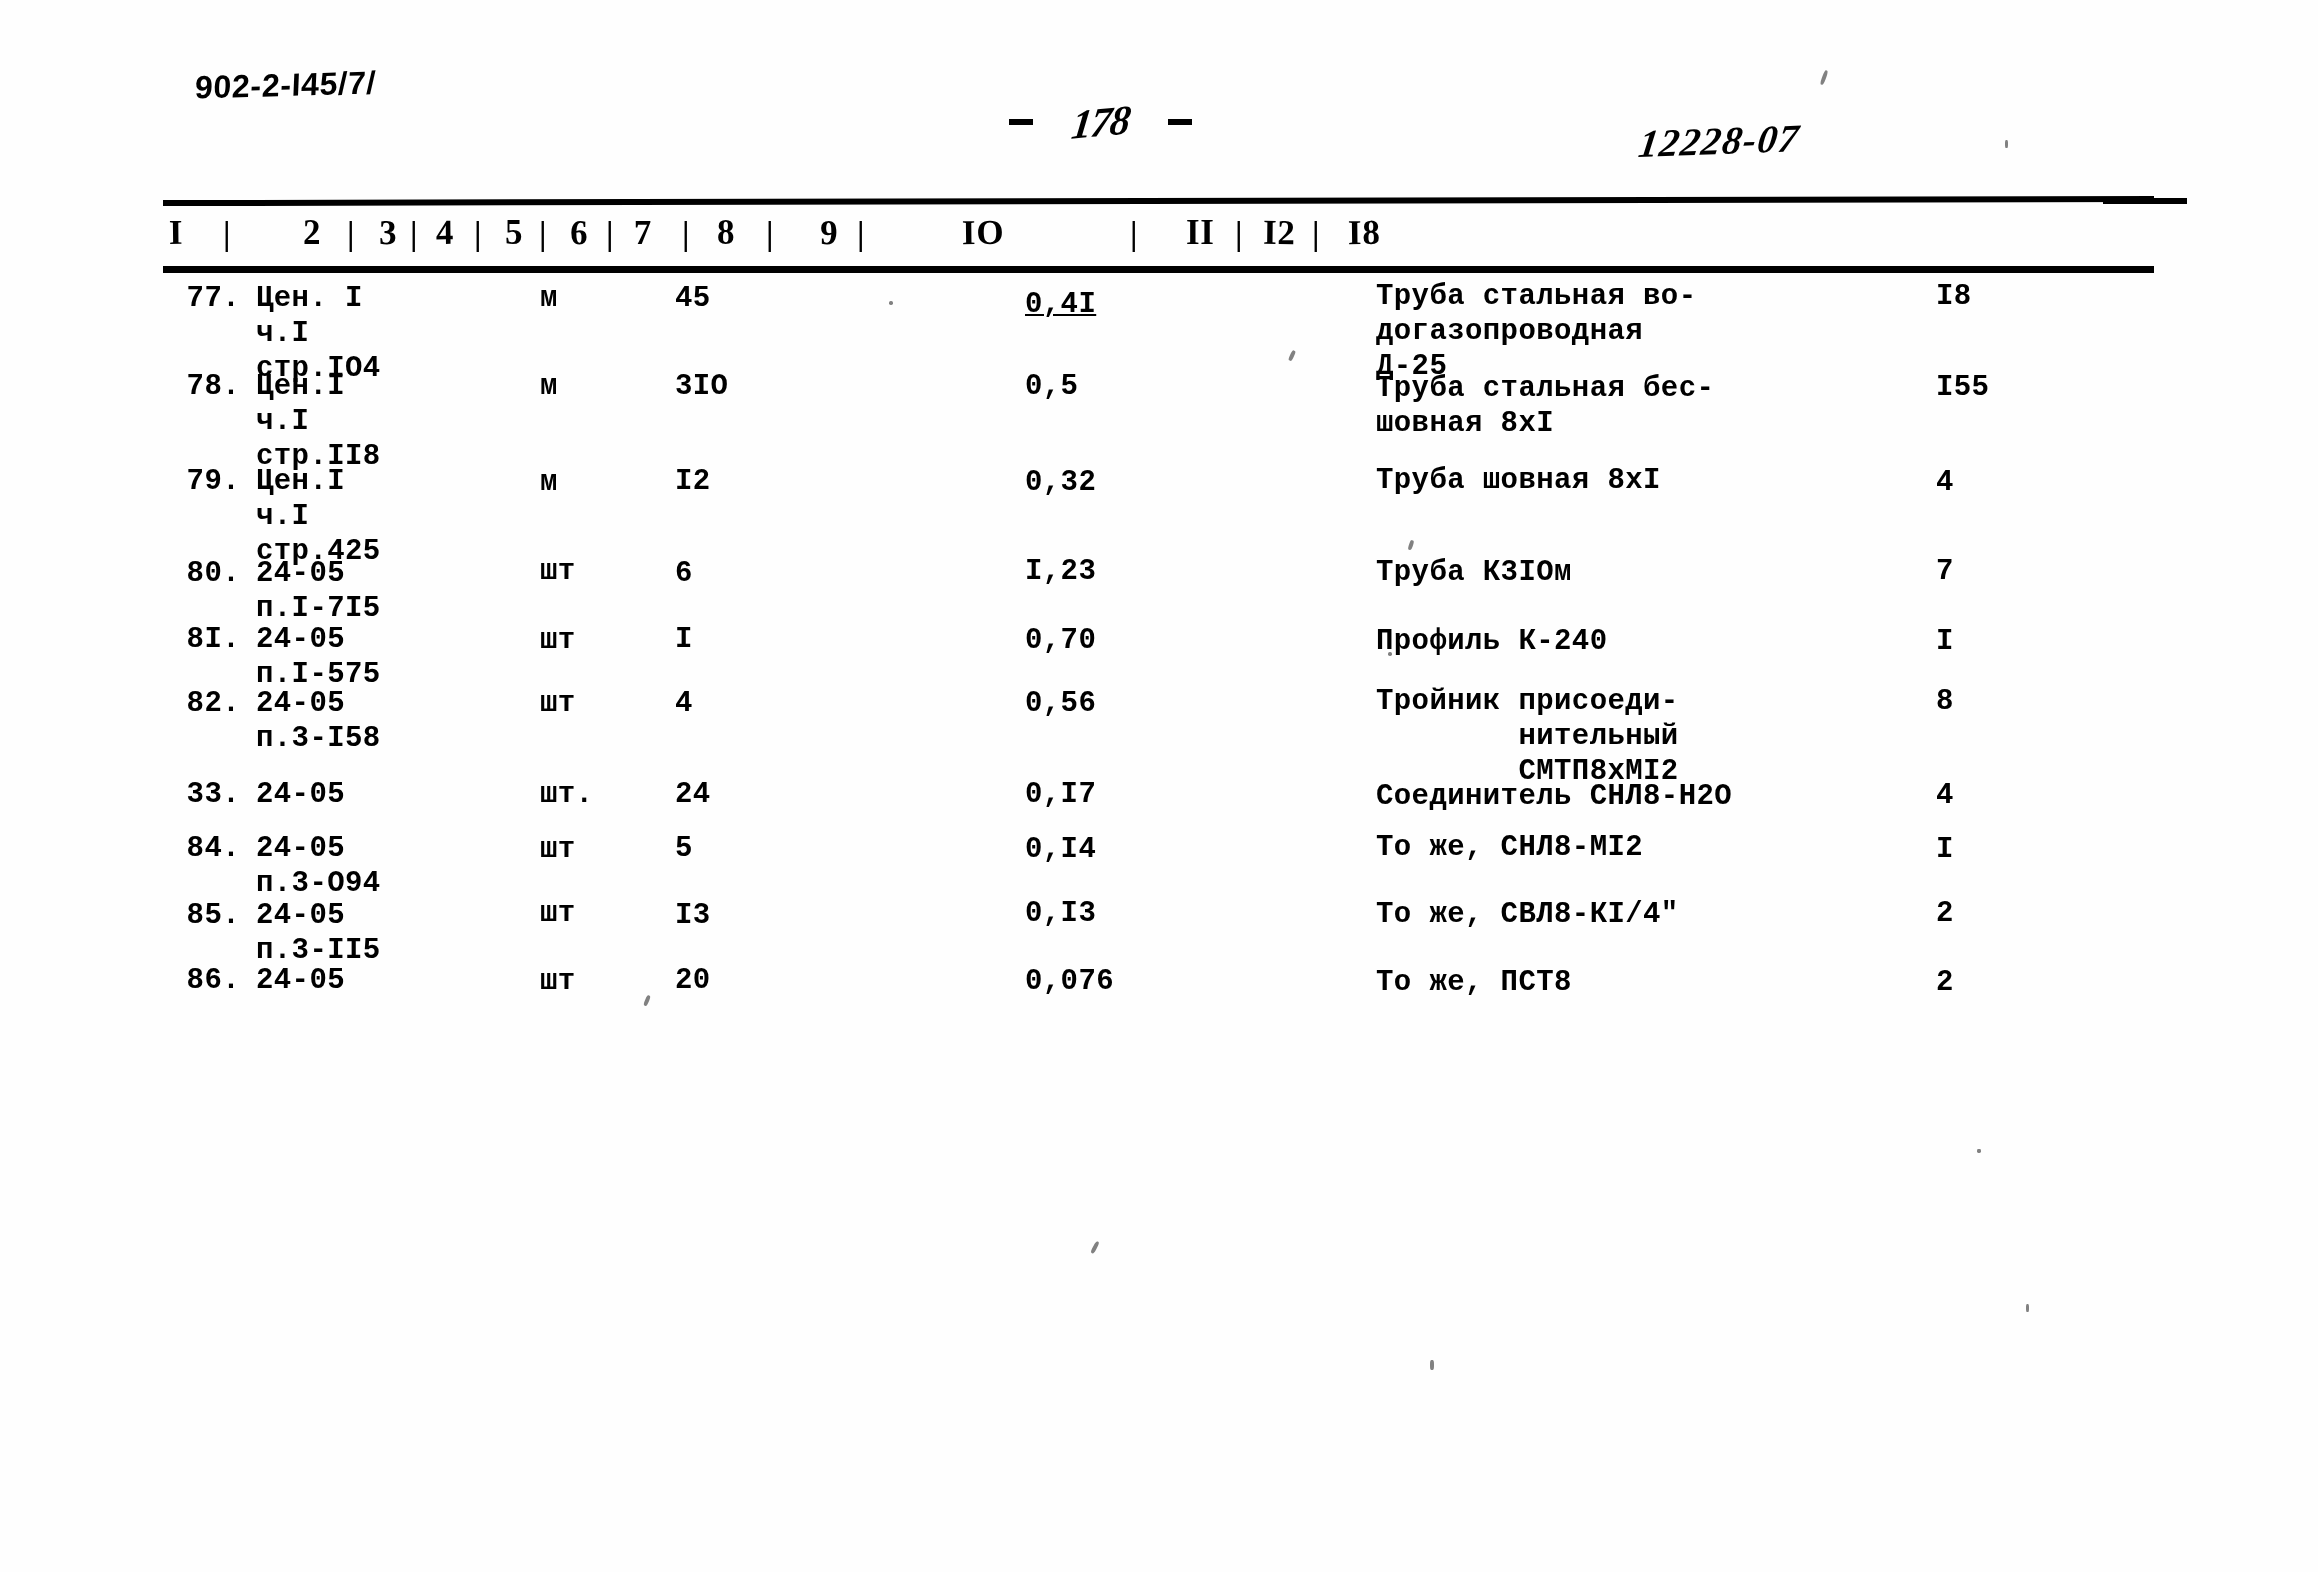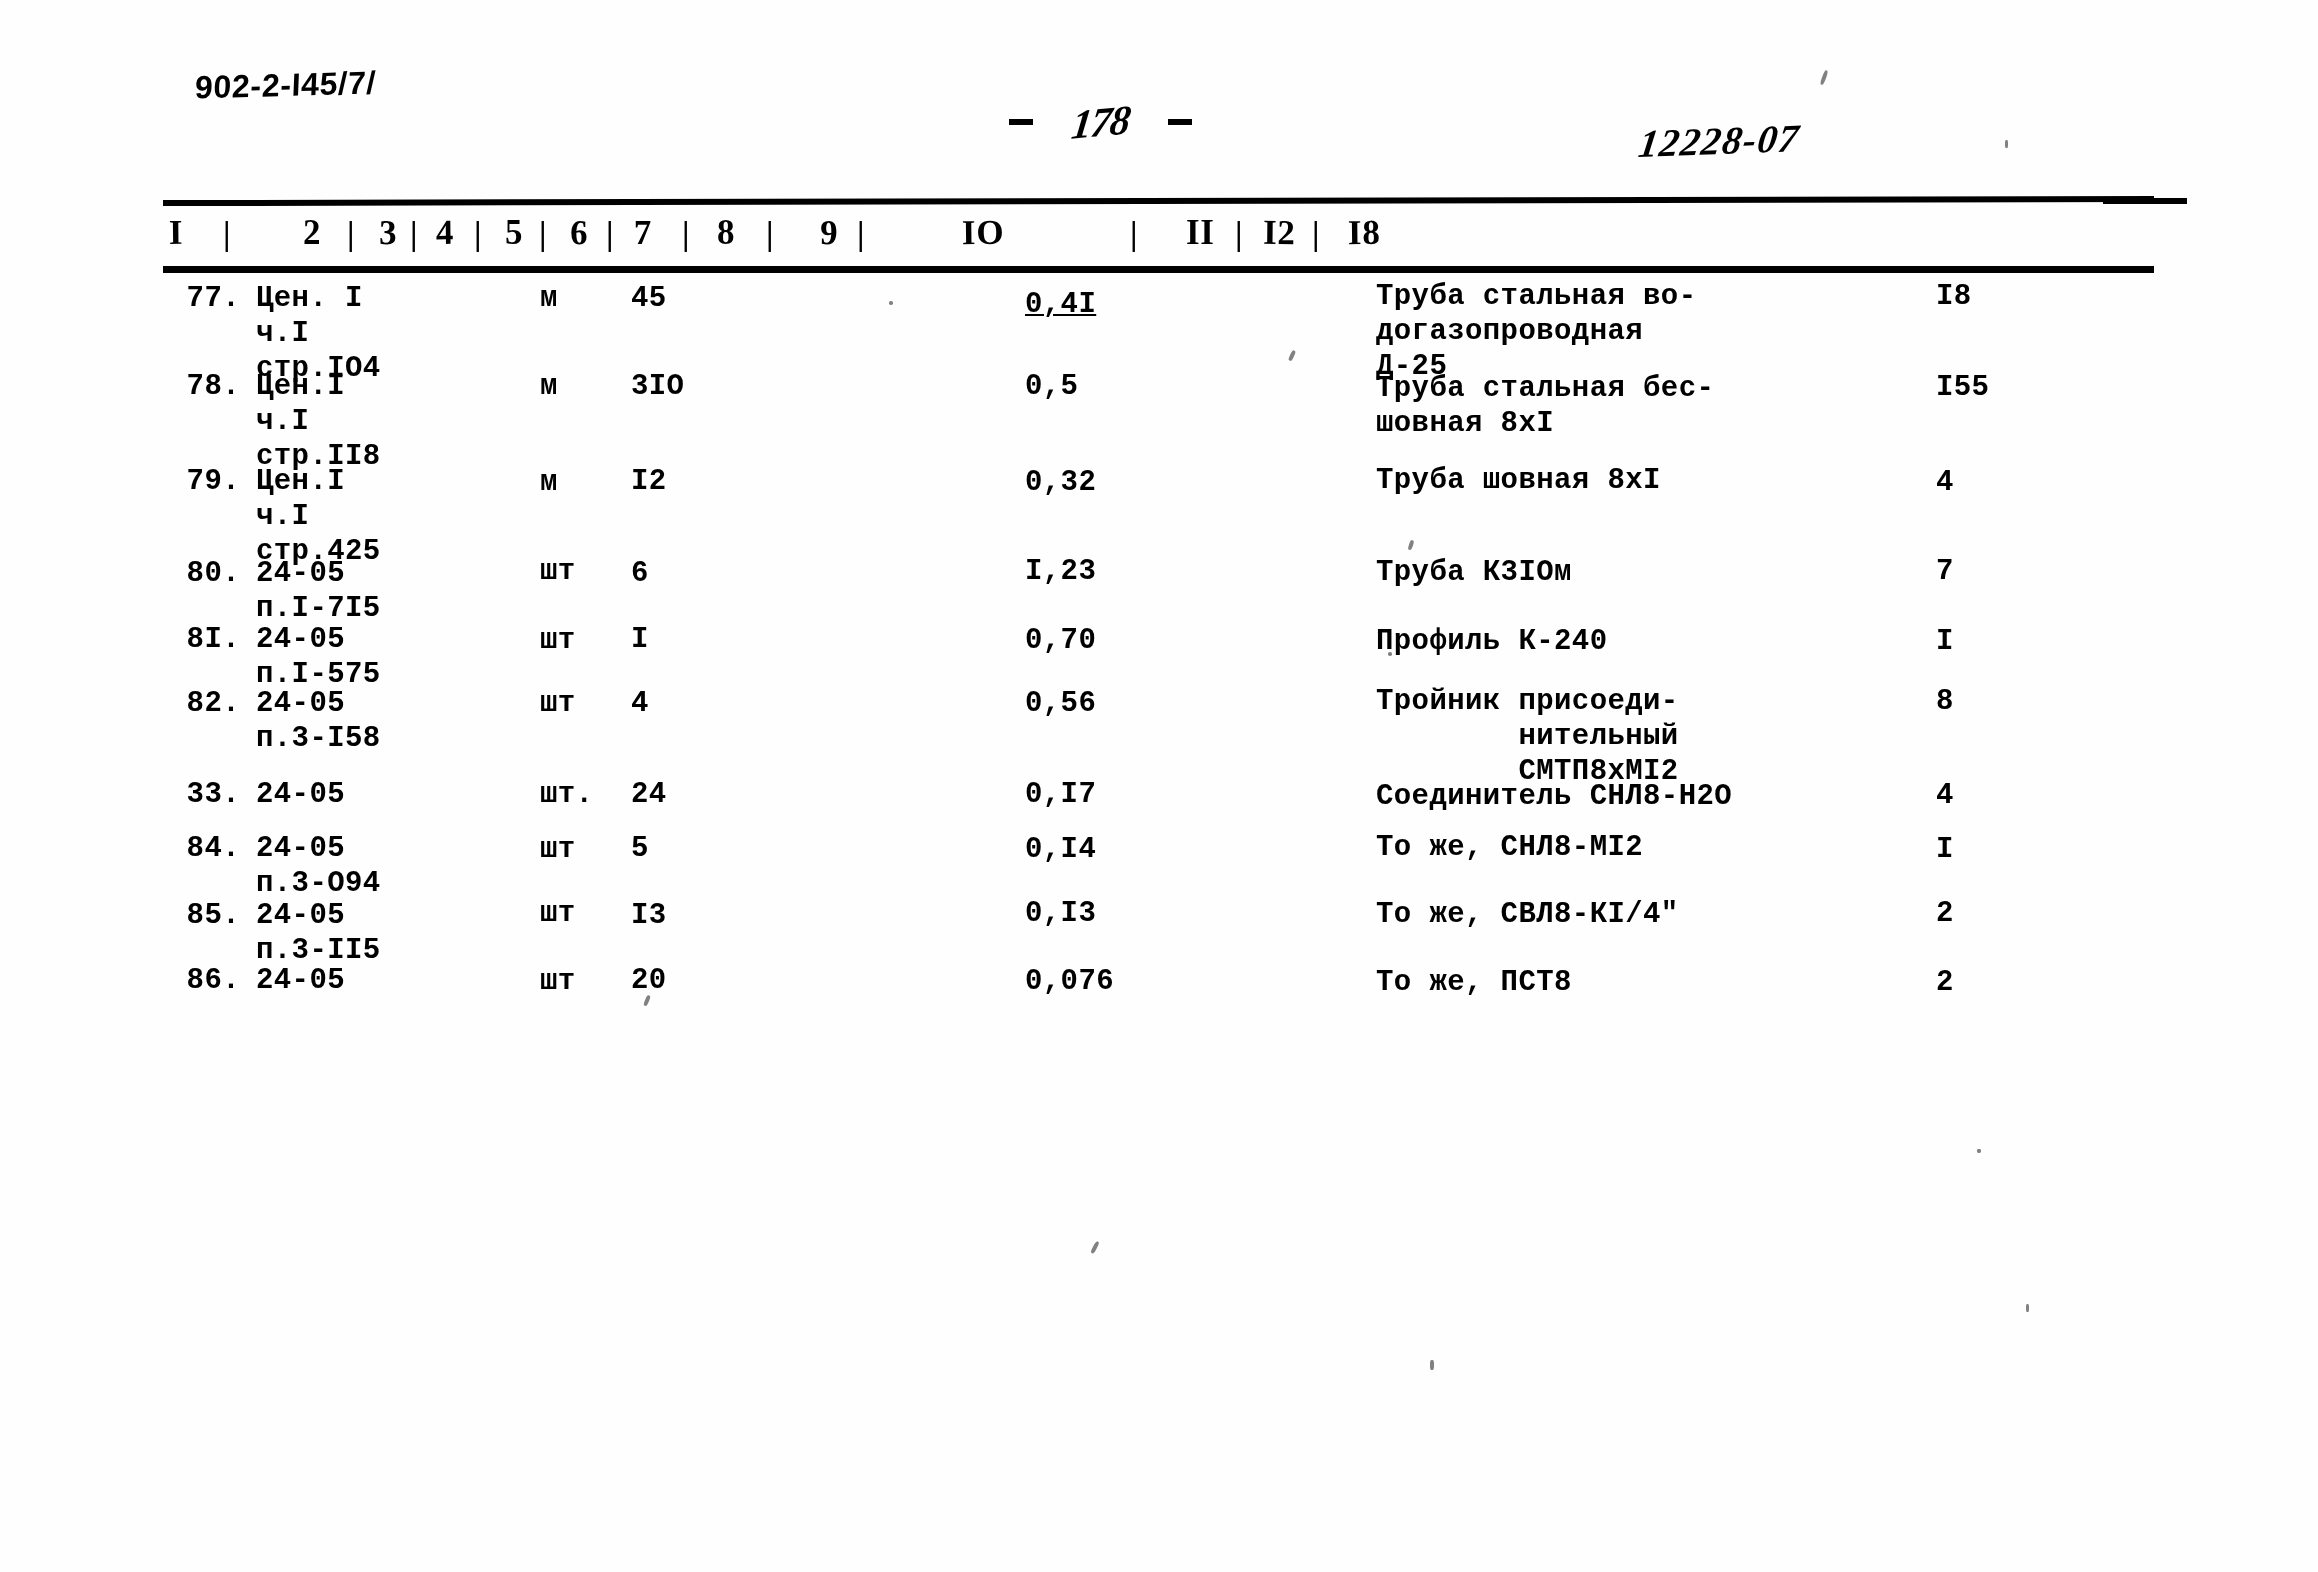--- a/index.html
+++ b/index.html
@@ -148,21 +148,21 @@
     white-space: pre;
     font-family: "Liberation Mono", "DejaVu Sans Mono", monospace;
     font-weight: 700;
     font-size: 29px;
     line-height: 35px;
     letter-spacing: 0.4px;
   }
   .c-num   { left: 0px;    width: 77px; text-align: right; }
   .c-just  { left: 93px; }
   .c-unit  { left: 377px; }
-  .c-qty   { left: 468px; }
+  .c-qty   { left: 512px; }
   .c-mass  { left: 862px; }
   .c-desc  { left: 1213px; }
   .c-tot   { left: 1773px; }
 
   .multi { line-height: 35px; }
 </style>
 </head>
 <body>
 
 <div id="scan-page">

